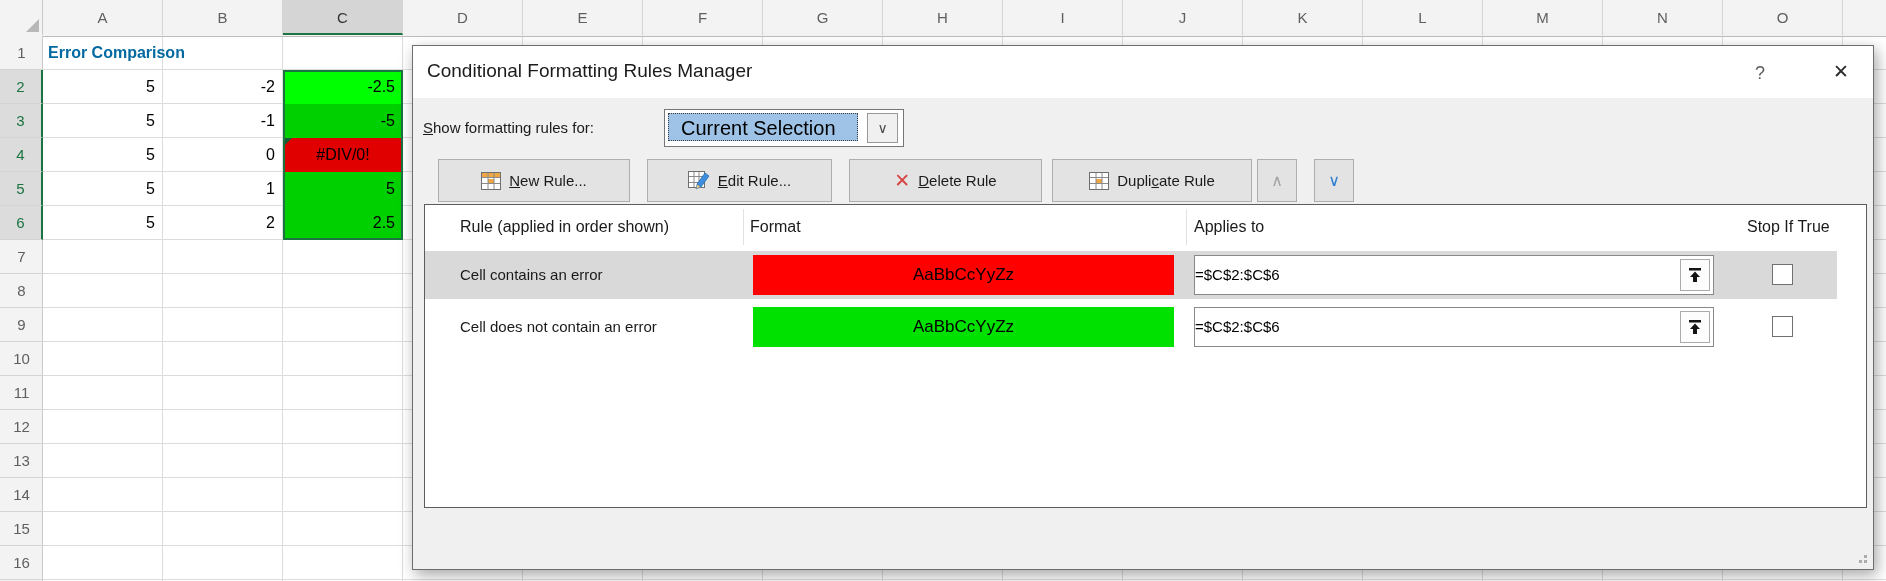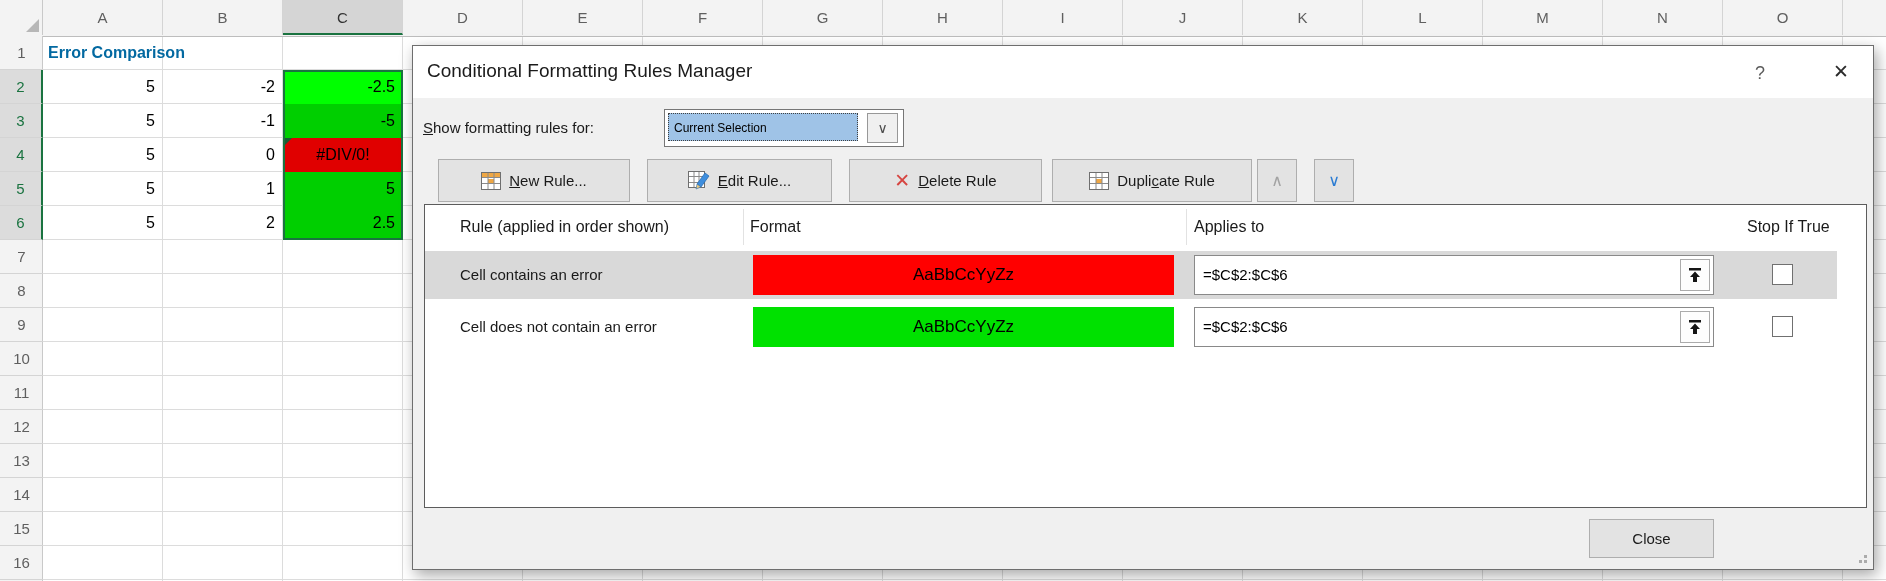--- a/index.html
+++ b/index.html
@@ -46,22 +46,22 @@
   #help-btn{position:absolute;left:1330px;top:12px;width:34px;height:30px;text-align:center;
             line-height:30px;font-size:18px;color:#5a5a5a;cursor:default;}
   #close-btn{position:absolute;left:1408px;top:10px;width:40px;height:32px;text-align:center;
              line-height:32px;font-size:19px;color:#2b2b2b;cursor:default;}
 
   #show-row{position:absolute;left:10px;top:70px;height:24px;line-height:24px;font-size:15px;}
   .mn{text-decoration:underline;}
   #combo{position:absolute;left:251px;top:63px;width:240px;height:38px;background:#fff;
          border:1px solid #767676;box-sizing:border-box;}
   #combo-text{position:absolute;left:3px;top:3px;width:190px;height:28px;line-height:28px;
-              padding-left:5px;background:#9fc3e7;border:1px dotted #3f3f3f;box-sizing:border-box;
-              font-size:12px;color:#000;white-space:nowrap;overflow:hidden;}
+              padding-left:12px;background:#9fc3e7;border:1px dotted #3f3f3f;box-sizing:border-box;
+              font-size:20px;color:#000;white-space:nowrap;overflow:hidden;}
   #combo-btn{position:absolute;left:202px;top:3px;width:31px;height:30px;background:#f0f0f0;
              border:1px solid #989898;box-sizing:border-box;text-align:center;line-height:28px;
              color:#4d4d4d;font-size:14px;}
 
   #toolbar{position:absolute;left:11px;top:113px;height:44px;}
   .tb-btn{position:absolute;top:0;height:43px;background:#e3e3e3;border:1px solid #aeaeae;
           box-sizing:border-box;display:flex;align-items:center;justify-content:center;
           gap:8px;font-size:15px;color:#1a1a1a;}
   .tb-ico{display:inline-flex;}
   .x-ico{color:#d64541;font-size:19px;line-height:19px;}
@@ -76,21 +76,21 @@
   .list-hdr{position:absolute;top:0;height:44px;line-height:44px;font-size:16px;color:#1a1a1a;
             white-space:nowrap;}
   .vdiv{position:absolute;top:4px;height:36px;width:1px;background:#e2e2e2;}
   .rule-row{position:absolute;left:0;height:48px;}
   .rule-row.selected{background:#d9d9d9;width:1412px;}
   .rule-row .rule-name{position:absolute;left:35px;top:0;height:66px;line-height:48px;font-size:15px;}
   .swatch{position:absolute;left:328px;top:4px;width:421px;height:40px;line-height:40px;
           text-align:center;font-size:17px;color:#000;}
   .applies-box{position:absolute;left:769px;top:4px;width:520px;height:40px;background:#fff;
                border:1px solid #898989;box-sizing:border-box;}
-  .applies-text{position:absolute;left:8px;top:0;height:38px;line-height:38px;font-size:15px;color:#000;}
+  .applies-text{position:absolute;left:0;top:0;height:38px;line-height:38px;font-size:15px;color:#000;}
   .collapse-btn{position:absolute;right:3px;top:3px;width:30px;height:32px;background:#fdfdfd;
                 border:1px solid #ababab;box-sizing:border-box;display:flex;align-items:center;
                 justify-content:center;}
   .stop-checkbox{position:absolute;left:1347px;top:13px;width:21px;height:21px;background:#fff;
                  border:1px solid #707070;box-sizing:border-box;}
 
   #footer-ok,#footer-close,#footer-apply{position:absolute;top:473px;height:39px;
       background:#e3e3e3;border:1px solid #aeaeae;box-sizing:border-box;text-align:center;
       font-size:15px;color:#1a1a1a;line-height:37px;}
   #footer-ok{left:1035px;width:126px;border:2px solid #0067c0;line-height:35px;}
@@ -252,20 +252,19 @@
                   <rect x="1" y="1" width="12" height="2.5" fill="#141414"></rect>
                   <path d="M7 4.5 L12 10 H9 V15 H5 V10 H2 Z" fill="#141414"></path>
                 </svg>
               </span>
             </span>
             <span class="stop-checkbox"></span>
           </div>
         </div>
     </div>
 
-    <div id="footer-close">Close</div>
     <div id="resize-grip">
       <i style="right:0;bottom:0;"></i>
         <i style="right:0;bottom:5px;"></i>
         <i style="right:5px;bottom:0;"></i>
     </div>
   </div>
 </div>
 
 </body></html>

